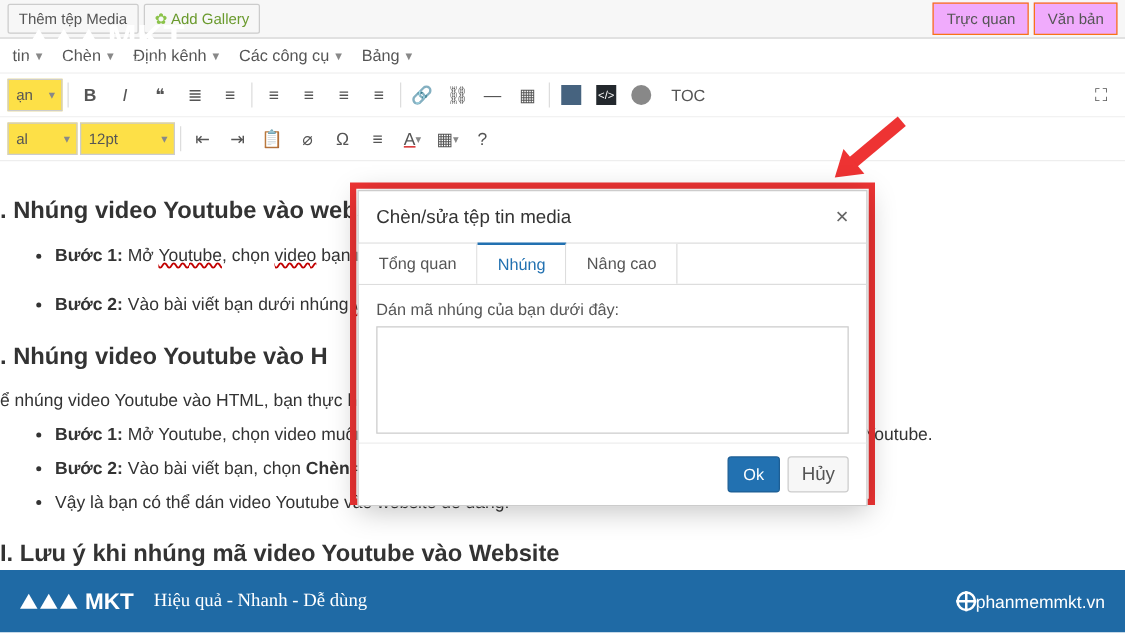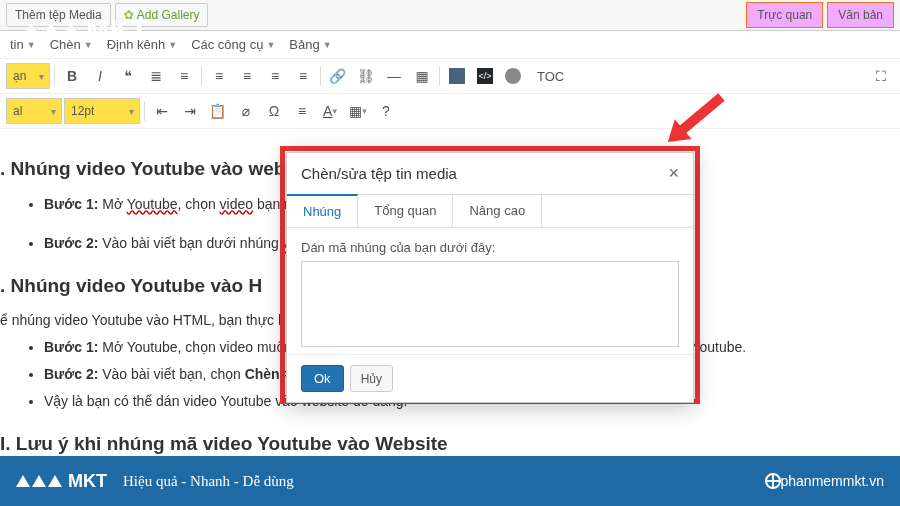--- a/index.html
+++ b/index.html
@@ -38,23 +38,23 @@
   .arrow-line{width:56px;height:10px;background:#e33}
   .arrow-head{position:absolute;left:-14px;top:-8px;width:0;height:0;border-top:13px solid transparent;border-bottom:13px solid transparent;border-right:20px solid #e33}
   .dialog{position:absolute;left:286px;top:152px;width:408px;background:#fff;border:1px solid #ccc;box-shadow:0 4px 22px rgba(0,0,0,.25);z-index:40;font-size:13px}
   .dlg-head{display:flex;align-items:center;justify-content:space-between;padding:10px 14px;font-size:15px}
   .dlg-tabs{display:flex;border-top:1px solid #ddd;border-bottom:1px solid #ddd}
   .dlg-tab{padding:8px 16px;border-right:1px solid #ddd;font-size:13px;color:#555;background:#fff}
   .dlg-tab.active{border-top:2px solid #2271b1;color:#2271b1;margin-top:-1px}
   .dlg-body{padding:12px 14px 4px}
   .dlg-body label{display:block;margin-bottom:6px;color:#555}
   .embed-ta{width:100%;height:86px;border:1px solid #ccc;resize:none;padding:6px;font-size:13px}
-  .dlg-foot{display:flex;justify-content:flex-start;gap:6px;padding:10px 14px;border-top:1px solid #eee}
+  .dlg-foot{display:flex;justify-content:flex-end;gap:6px;padding:10px 14px;border-top:1px solid #eee}
   .btn-ok{background:#2271b1;color:#fff;border:1px solid #1d5e94;padding:5px 12px;border-radius:3px;font-size:13px}
-  .btn-cancel{background:#f7f7f7;color:#555;border:1px solid #ccc;padding:5px 10px;border-radius:3px;font-size:12px}
+  .btn-cancel{background:#f7f7f7;color:#555;border:1px solid #ccc;padding:5px 10px;border-radius:3px;font-size:15px}
   .footer{position:absolute;left:0;right:0;bottom:0;height:50px;background:#1f6aa5;display:flex;align-items:center;color:#fff;padding:0 16px;gap:16px;font-size:15px}
   .footer .flogo{display:flex;align-items:center;gap:6px;font-weight:900;font-size:18px}
   .footer .flogo .mtri span{border-bottom-color:#fff;border-left-width:7px;border-right-width:7px;border-bottom-width:12px}
   .footer .slogan{font-family:"Comic Sans MS",cursive;font-size:15px}
   .footer .site{margin-left:auto;display:flex;align-items:center;gap:0;font-size:14px}
   .globe{width:16px;height:16px;border:2px solid #fff;border-radius:50%;position:relative}
   .globe::before{content:"";position:absolute;left:5px;top:-2px;width:2px;height:16px;background:#fff}
   .globe::after{content:"";position:absolute;top:5px;left:-2px;height:2px;width:16px;background:#fff}
   .bold{font-weight:700}
 </style>
@@ -188,22 +188,22 @@
     <div class="arrow-head"></div>
     <div class="arrow-line"></div>
   </div>
 
 <div class="dialog">
   <div class="dlg-head">
     <span>Chèn/sửa tệp tin media</span>
     <span style="cursor:pointer;color:#666;font-size:18px">×</span>
   </div>
   <div class="dlg-tabs">
+    <div class="dlg-tab">Tổng quan</div>
     <div class="dlg-tab active">Nhúng</div>
-    <div class="dlg-tab">Tổng quan</div>
     <div class="dlg-tab">Nâng cao</div>
   </div>
   <div class="dlg-body">
     <label>Dán mã nhúng của bạn dưới đây:</label>
     <textarea class="embed-ta" style=""></textarea>
   </div>
   <div class="dlg-foot">
     <button class="btn-ok">Ok</button>
     <button class="btn-cancel">Hủy</button>
   </div>

